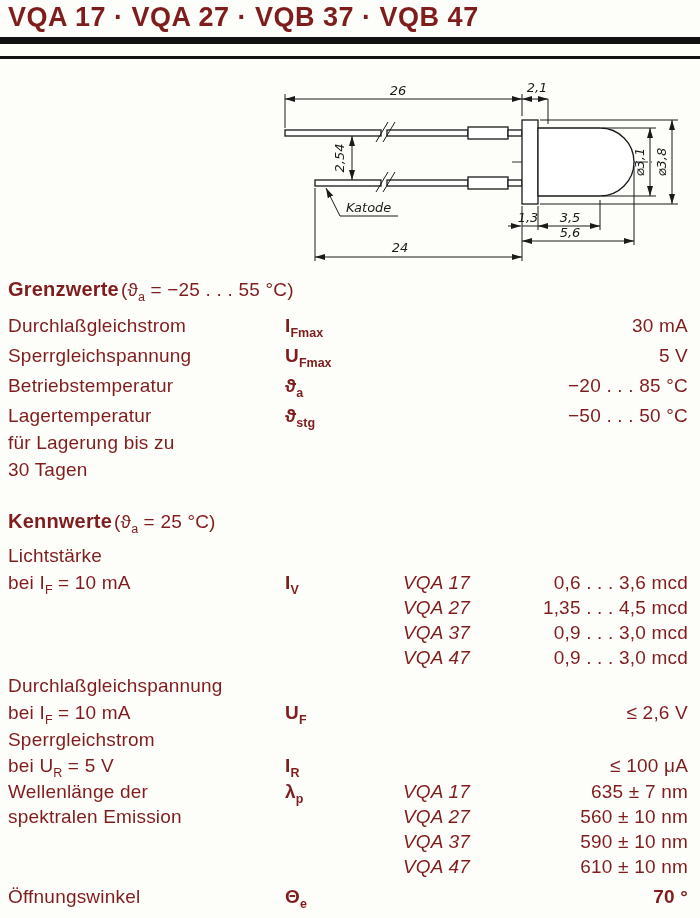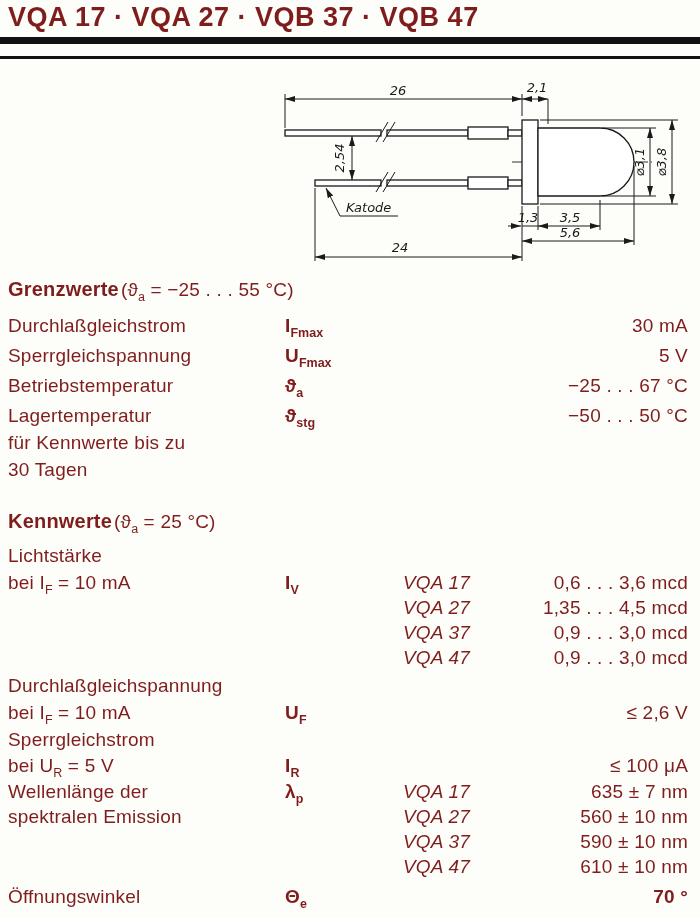--- a/index.html
+++ b/index.html
@@ -156,24 +156,24 @@
   <div class="t y315 col-label">Durchlaßgleichstrom</div>
   <div class="t y315 col-sym"><span>I</span><sub>Fmax</sub></div>
   <div class="t y315 col-value">30 mA</div>
 
   <div class="t y345 col-label">Sperrgleichspannung</div>
   <div class="t y345 col-sym"><span>U</span><sub>Fmax</sub></div>
   <div class="t y345 col-value">5 V</div>
 
   <div class="t y375 col-label">Betriebstemperatur</div>
   <div class="t y375 col-sym"><span>ϑ</span><sub>a</sub></div>
-  <div class="t y375 col-value">−25 . . . 67 °C</div>
+  <div class="t y375 col-value">−20 . . . 85 °C</div>
 
   <div class="t y405 col-label">Lagertemperatur</div>
-  <div class="t y432 col-label">für Kennwerte bis zu</div>
+  <div class="t y432 col-label">für Lagerung bis zu</div>
   <div class="t y459 col-label">30 Tagen</div>
   <div class="t y405 col-sym"><span>ϑ</span><sub>stg</sub></div>
   <div class="t y405 col-value">−50 . . . 50 °C</div>
 
   <div class="t heading y510 col-label">
     <b>Kennwerte</b><span class="cond"><span>(ϑ</span><sub>a</sub><span> = 25 °C)</span></span>
   </div>
 
   <div class="t y545 col-label">Lichtstärke</div>
   <div class="t y572 col-label"><span>bei I</span><sub>F</sub><span> = 10 mA</span></div>

